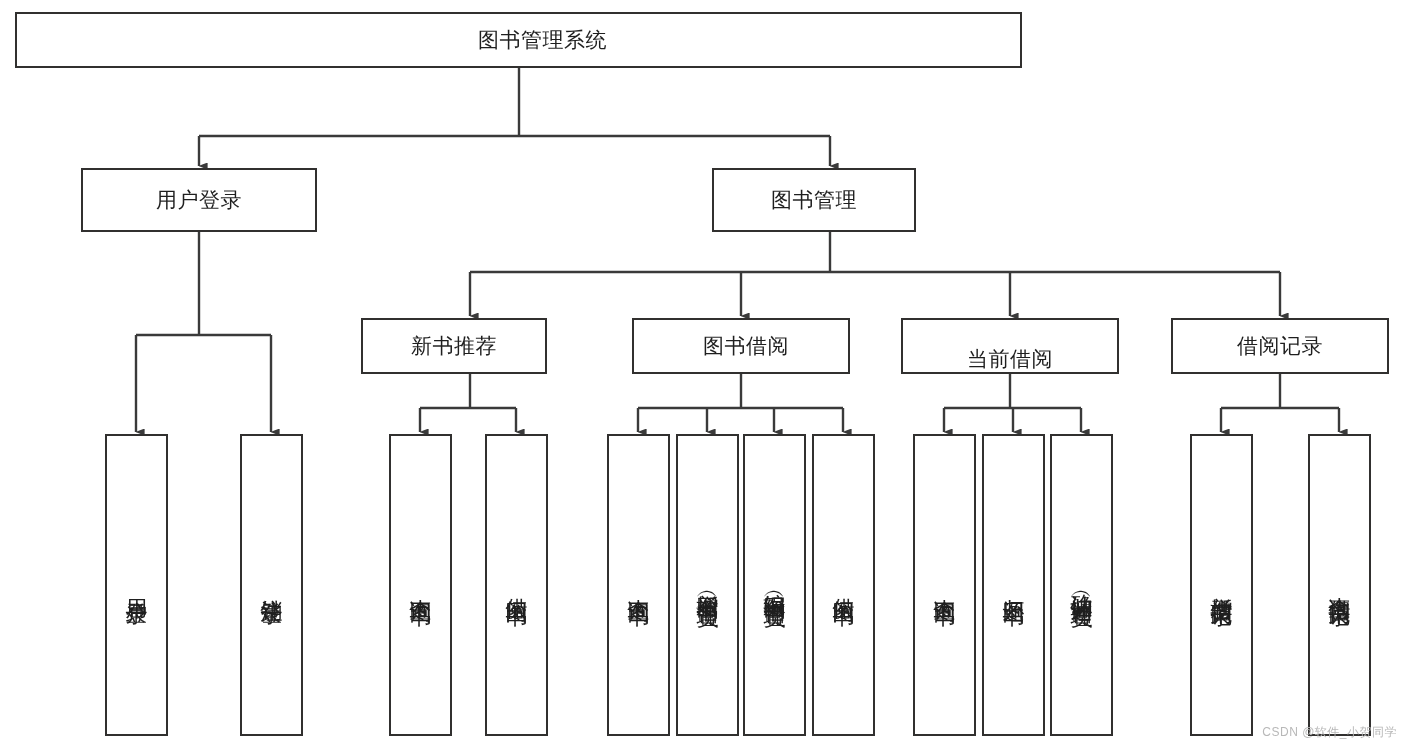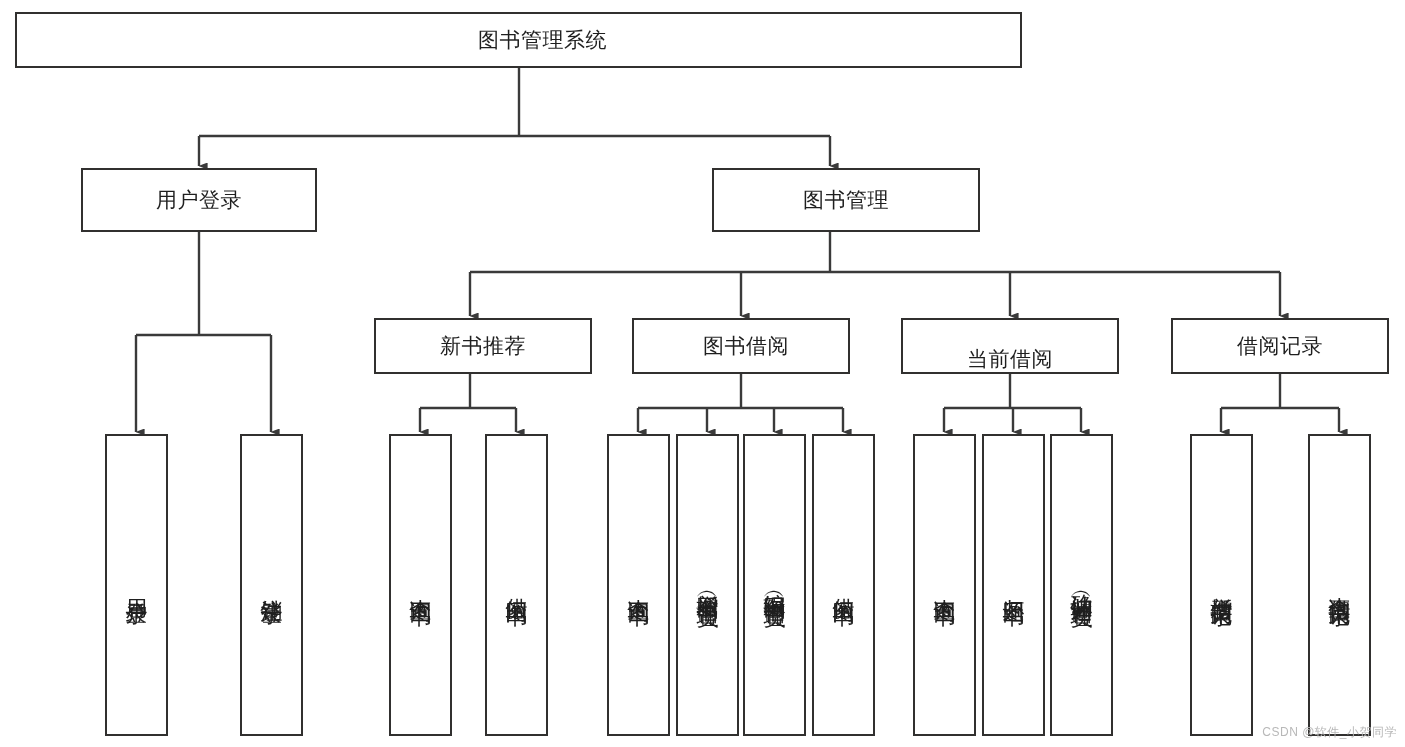--- a/index.html
+++ b/index.html
@@ -111,24 +111,24 @@
       </g>
   </svg>
 
   <div id="nodes-layer">
       <div class="node root" style="left: 15px; top: 12px; width: 1007px; height: 56px;">
         <span class="node-label">图书管理系统</span>
       </div>
       <div class="node level1" style="left: 81px; top: 168px; width: 236px; height: 64px;">
         <span class="node-label">用户登录</span>
       </div>
-      <div class="node level1" style="left: 712px; top: 168px; width: 268px; height: 64px;">
+      <div class="node level1" style="left: 712px; top: 168px; width: 204px; height: 64px;">
         <span class="node-label">图书管理</span>
       </div>
-      <div class="node level2" style="left: 361px; top: 318px; width: 218px; height: 56px; margin-left: 13px;">
+      <div class="node level2" style="left: 361px; top: 318px; width: 186px; height: 56px;">
         <span class="node-label">新书推荐</span>
       </div>
       <div class="node level2" style="left: 632px; top: 318px; width: 218px; height: 56px; padding-left: 10px;">
         <span class="node-label">图书借阅</span>
       </div>
       <div class="node level2" style="left: 901px; top: 318px; width: 218px; height: 56px; align-items: flex-end;">
         <span class="node-label">当前借阅</span>
       </div>
       <div class="node level2" style="left: 1171px; top: 318px; width: 218px; height: 56px; align-items: center;">
         <span class="node-label">借阅记录</span>

